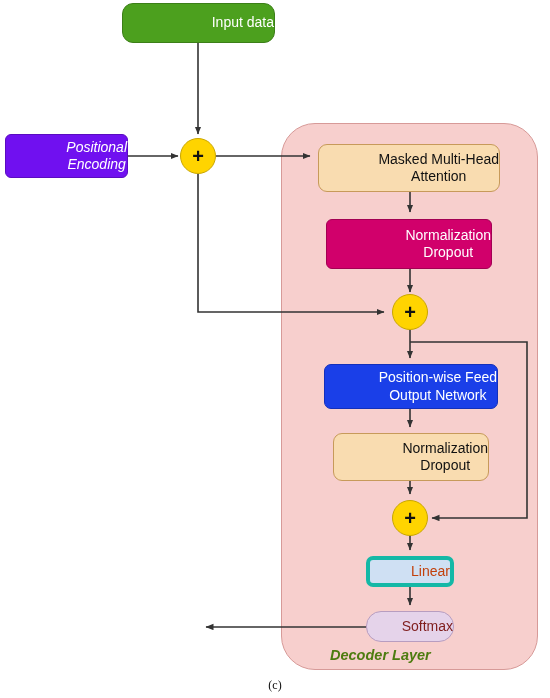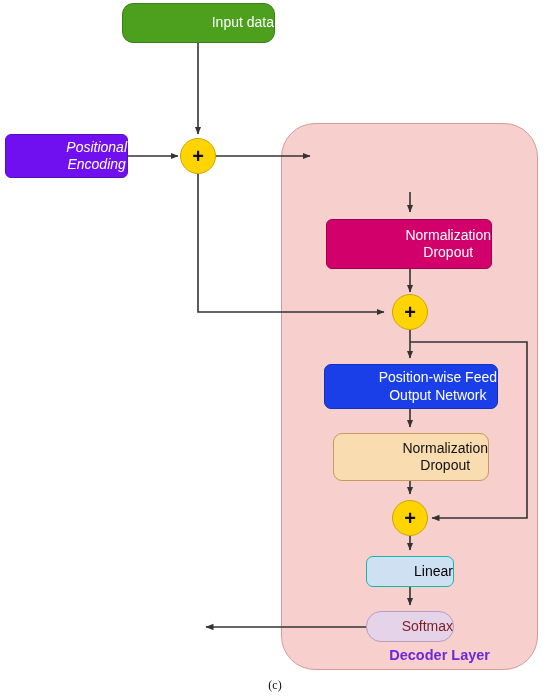--- a/index.html
+++ b/index.html
@@ -77,22 +77,22 @@
     border-radius: 6px;
   }
   .blue {
     background: #1a3fe8;
     border: 1px solid #1230bb;
     color: #ffffff;
     border-radius: 7px;
   }
   .lightblue {
     background: #cfe0f3;
-    border: 1px solid #14b8a6;
-    color: #000000;
+    border: 4px solid #14b8a6;
+    color: #c2410c;
     border-radius: 7px;
   }
   .lavender {
     background: #e5d3ea;
     border: 1px solid #b79dc0;
     color: #7f1d1d;
     border-radius: 15px;
   }
   .adder {
     position: absolute;
@@ -107,22 +107,23 @@
     justify-content: center;
     font-size: 20px;
     font-weight: bold;
     color: #111111;
     line-height: 1;
   }
   .panel-label {
     position: absolute;
     font-size: 14.5px;
     font-weight: bold;
-    color: #6d28d9;
-    text-align: right;
+    color: #4d7c0f;
+    text-align: left;
+    font-style: italic;
   }
   .fig-caption {
     position: absolute;
     font-size: 12px;
     color: #111111;
     font-family: "Liberation Serif", serif;
     text-align: center;
   }
 </style>
 </head>
@@ -174,20 +175,24 @@
 
   <div class="node purple" style="left:5px; top:134px; width:123px; height:44px;">
     <span>Positional
 Encoding</span>
   </div>
 
   <div class="adder" style="left:180px; top:138px;">
     <span>+</span>
   </div>
 
+  <div class="node peach" style="left:318px; top:144px; width:182px; height:48px;">
+    <span>Masked Multi-Head
+Attention</span>
+  </div>
 
   <div class="node magenta" style="left:326px; top:219px; width:166px; height:50px;">
     <span>Normalization
 Dropout</span>
   </div>
 
   <div class="adder" style="left:392px; top:294px;">
     <span>+</span>
   </div>
 

